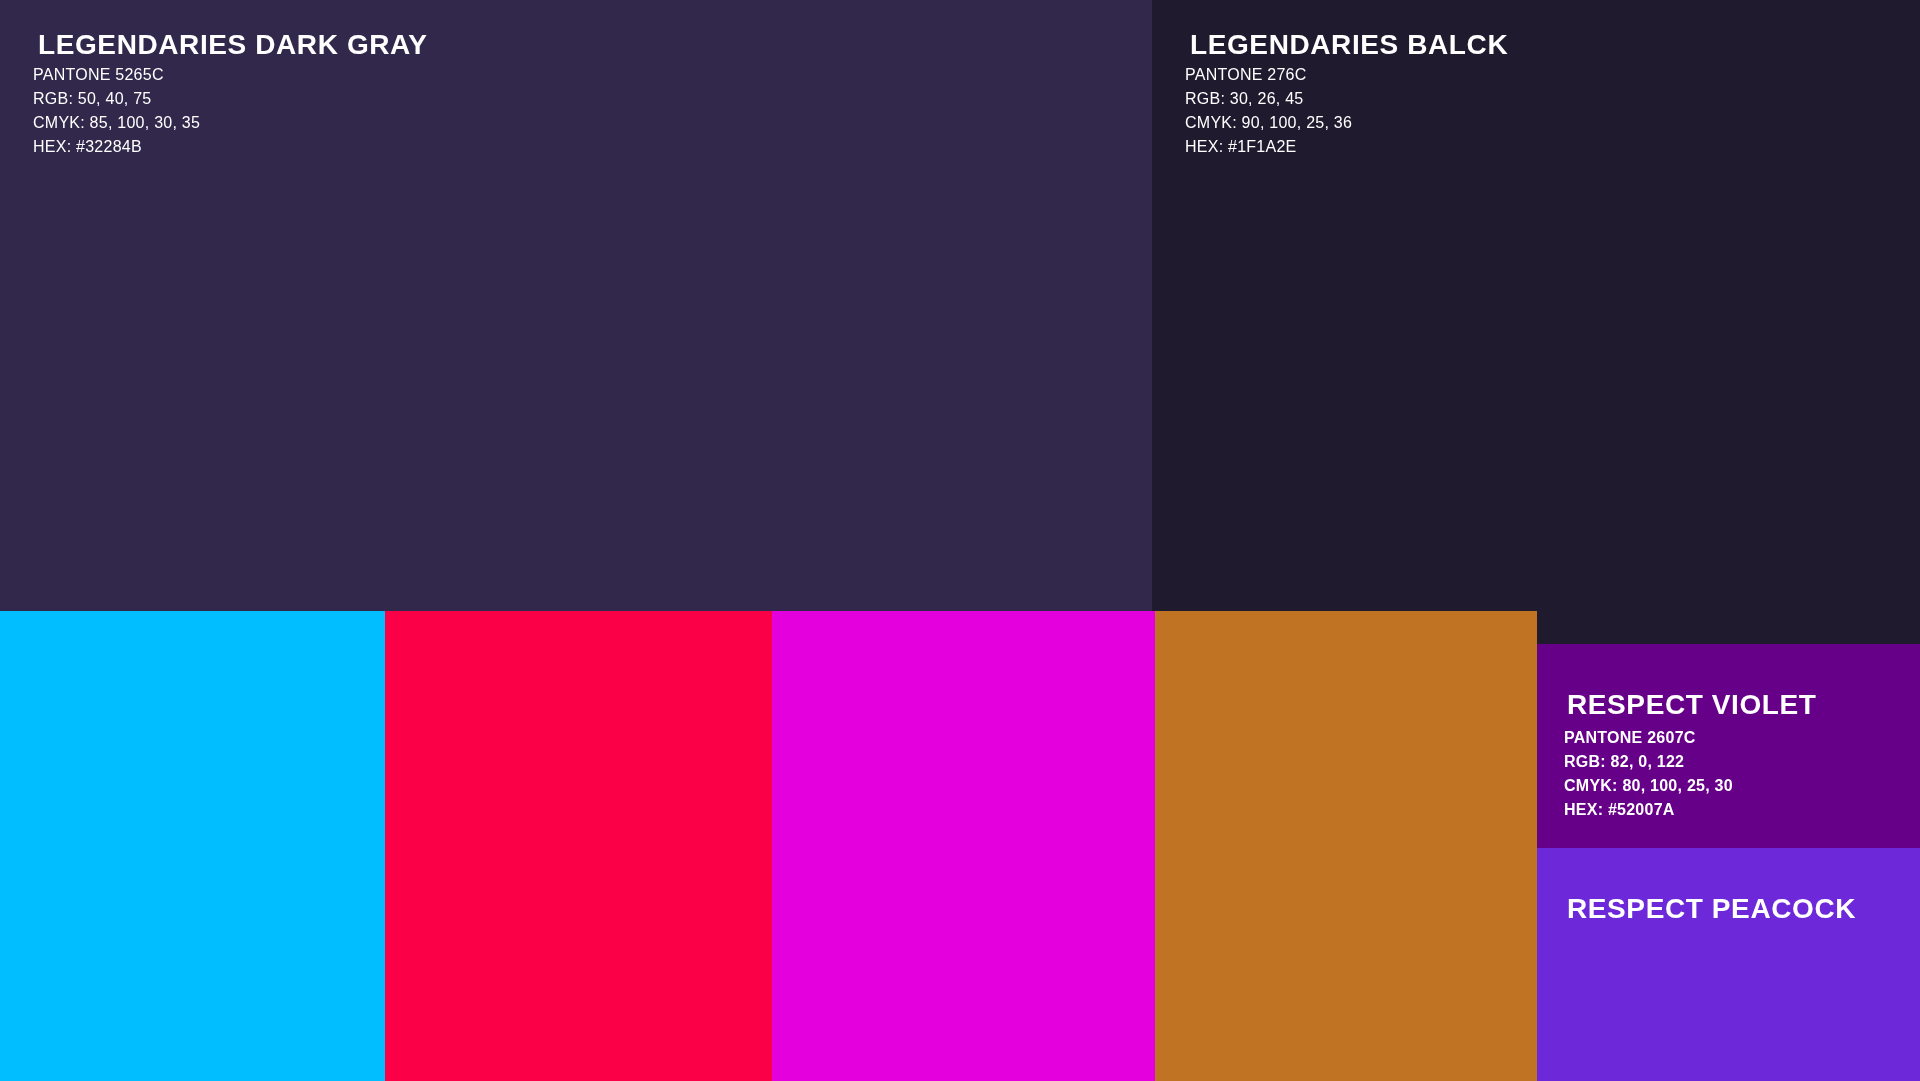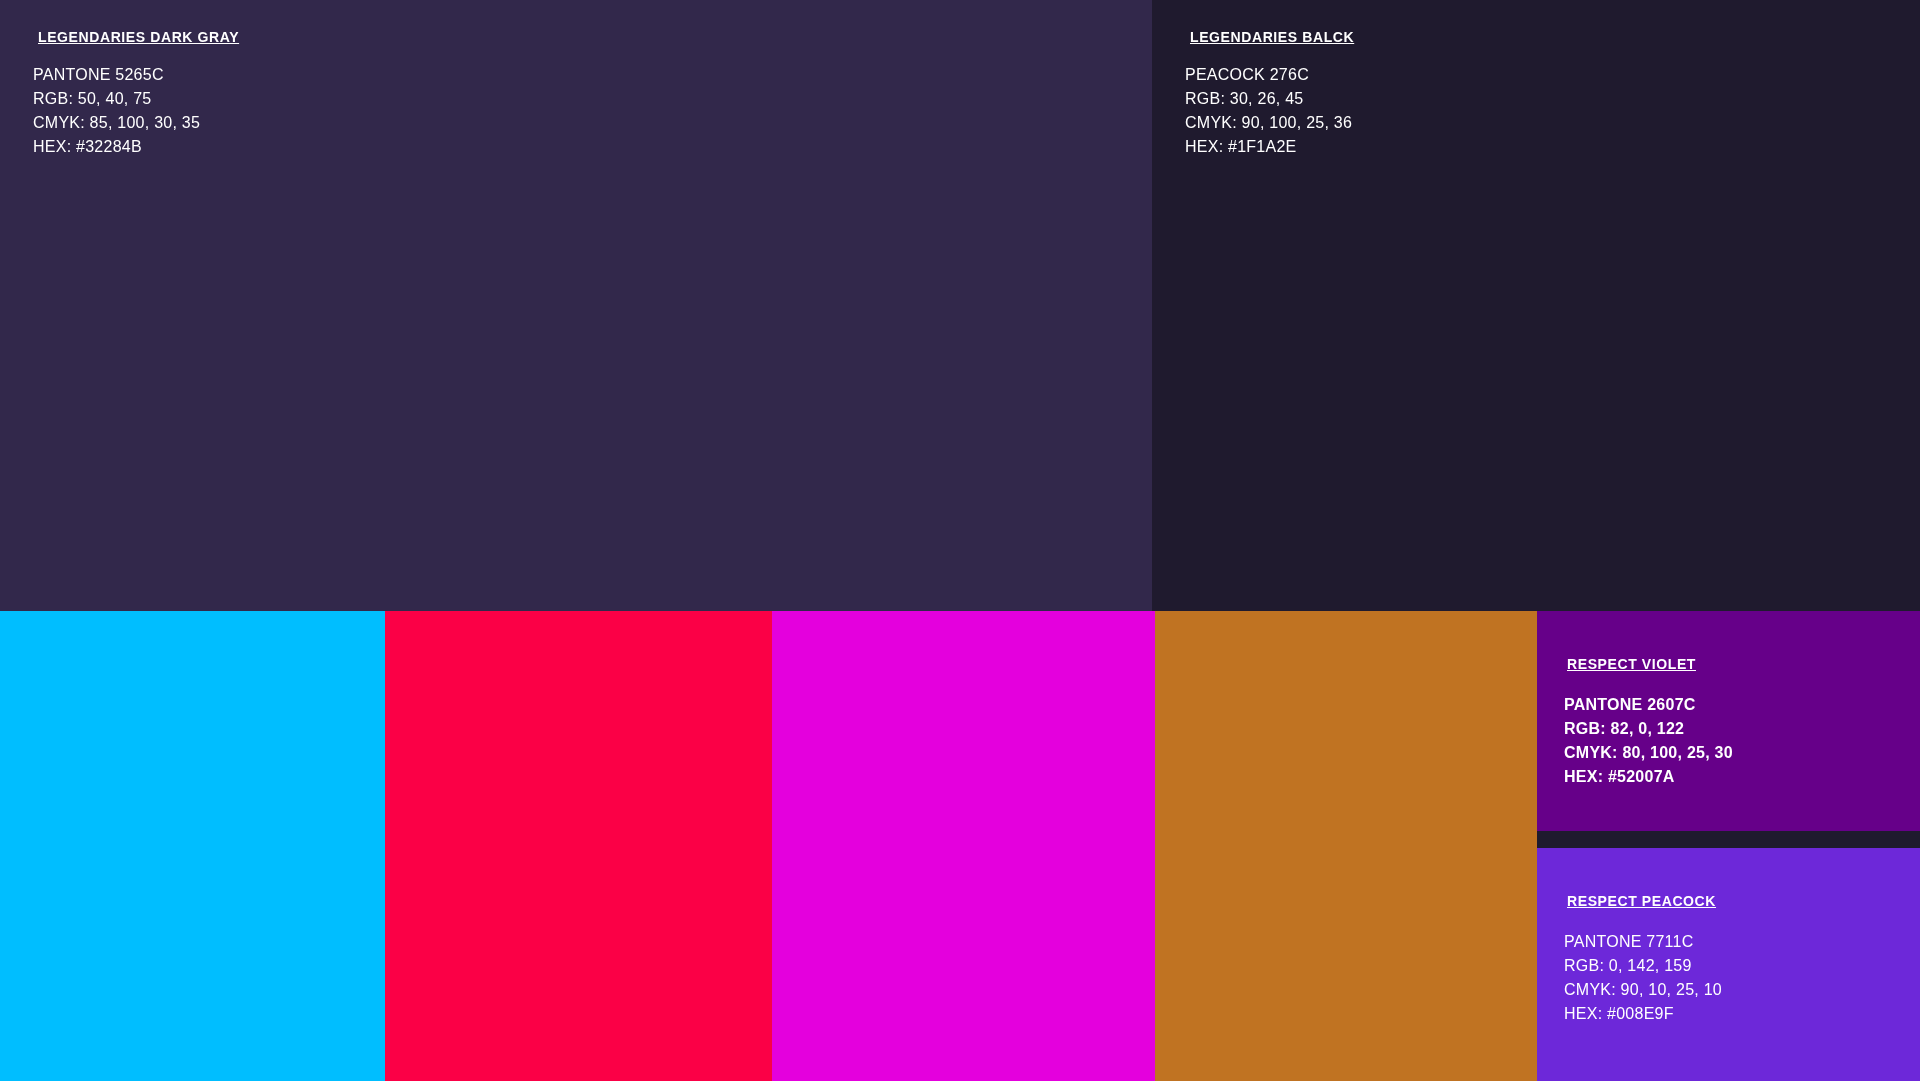--- a/index.html
+++ b/index.html
@@ -20,25 +20,24 @@
   }
 
   .swatch {
     position:absolute;
     overflow:hidden;
   }
 
   .swatch-title {
     position:absolute;
     font-weight:bold;
-    font-size:14px;
+    font-size:28px;
     letter-spacing:0.6px;
     color:#ffffff;
     white-space:nowrap;
-    text-decoration:underline;
   }
 
   .swatch-specs {
     position:absolute;
     font-size:16px;
     line-height:24px;
     letter-spacing:0.25px;
     color:#ffffff;
     white-space:nowrap;
   }
@@ -58,21 +57,21 @@
   .swatch-peacock .swatch-specs { top:82px; left:27px; }
 
   
   .swatch-dark-gray   { left:0px;    top:0px;   width:1152px; height:611px; }
   .swatch-black       { left:1152px; top:0px;   width:768px;  height:435px; }
 
   .swatch-common-blue       { left:0px;    top:611px; width:385px; height:470px; }
   .swatch-rare-red          { left:385px;  top:611px; width:387px; height:470px; }
   .swatch-super-rare-purple { left:772px;  top:611px; width:383px; height:470px; }
   .swatch-legendary-gold    { left:1155px; top:611px; width:382px; height:470px; }
-  .swatch-respect-violet    { left:1537px; top:611px; width:383px; height:220px; }
+  .swatch-respect-violet    { left:1537px; top:644px; width:383px; height:220px; }
   .swatch-peacock           { left:1537px; top:848px; width:383px; height:233px; }
 
   
   .swatch-respect-violet .swatch-title { top:45px; left:30px; }
   .swatch-respect-violet .swatch-specs { top:82px; left:27px;font-weight:bold; }
 </style>
 </head>
 <body>
 
 <div class="palette">
@@ -85,21 +84,21 @@
         <span class="spec-line">PANTONE 5265C</span>
         <span class="spec-line">RGB: 50, 40, 75</span>
         <span class="spec-line">CMYK: 85, 100, 30, 35</span>
         <span class="spec-line">HEX: #32284B</span>
       </div>
     </div>
 
     <div class="swatch swatch-black" style="background-color: rgb(31, 26, 46);">
       <div class="swatch-title">LEGENDARIES BALCK</div>
       <div class="swatch-specs">
-        <span class="spec-line">PEACOCK 276C</span>
+        <span class="spec-line">PANTONE 276C</span>
         <span class="spec-line">RGB: 30, 26, 45</span>
         <span class="spec-line">CMYK: 90, 100, 25, 36</span>
         <span class="spec-line">HEX: #1F1A2E</span>
       </div>
     </div>
 
   </div>
 
   <div class="bottom-row">
 
@@ -128,22 +127,16 @@
       <div class="swatch-specs">
         <span class="spec-line">PANTONE 2607C</span>
         <span class="spec-line">RGB: 82, 0, 122</span>
         <span class="spec-line">CMYK: 80, 100, 25, 30</span>
         <span class="spec-line">HEX: #52007A</span>
       </div>
     </div>
 
     <div class="swatch swatch-peacock" style="background-color: #6d28d9;">
       <div class="swatch-title">RESPECT PEACOCK</div>
-      <div class="swatch-specs">
-        <span class="spec-line">PANTONE 7711C</span>
-        <span class="spec-line">RGB: 0, 142, 159</span>
-        <span class="spec-line">CMYK: 90, 10, 25, 10</span>
-        <span class="spec-line">HEX: #008E9F</span>
-      </div>
     </div>
 
   </div>
 </div>
 
 </body></html>

